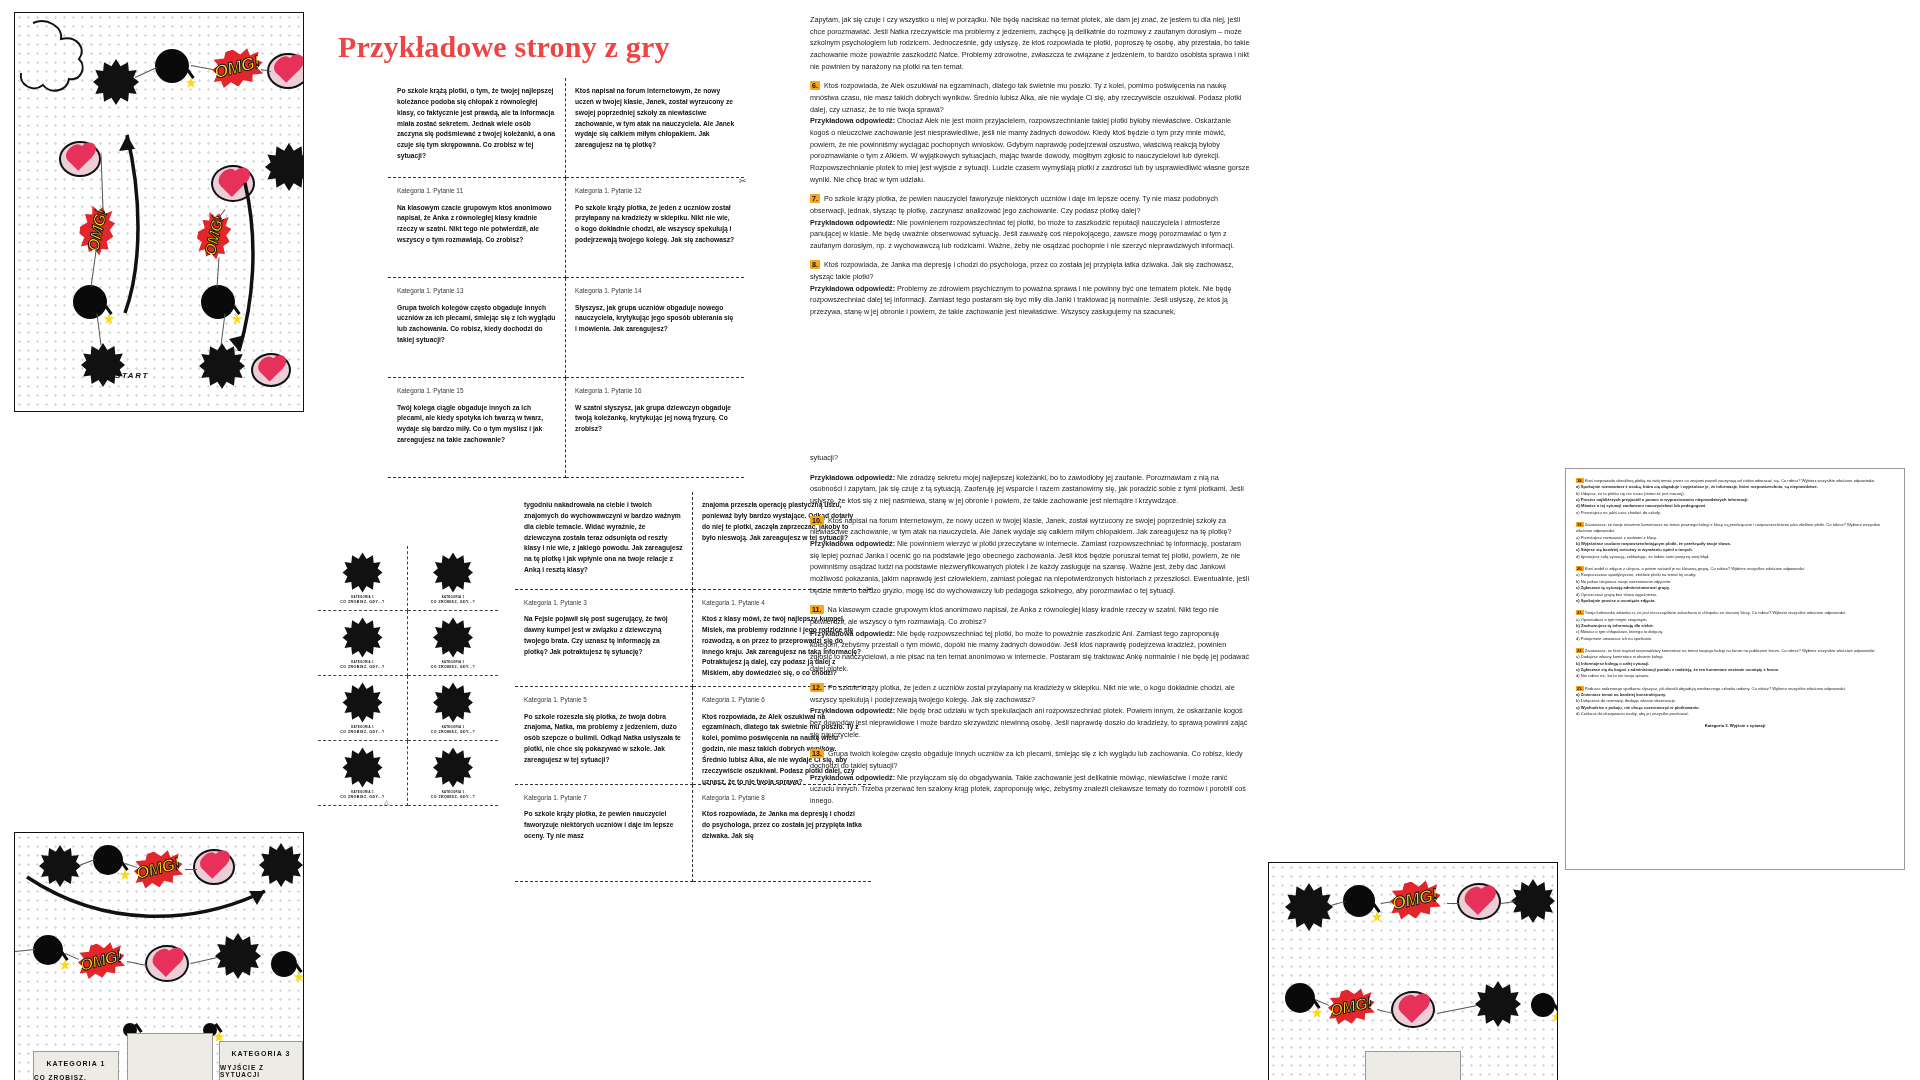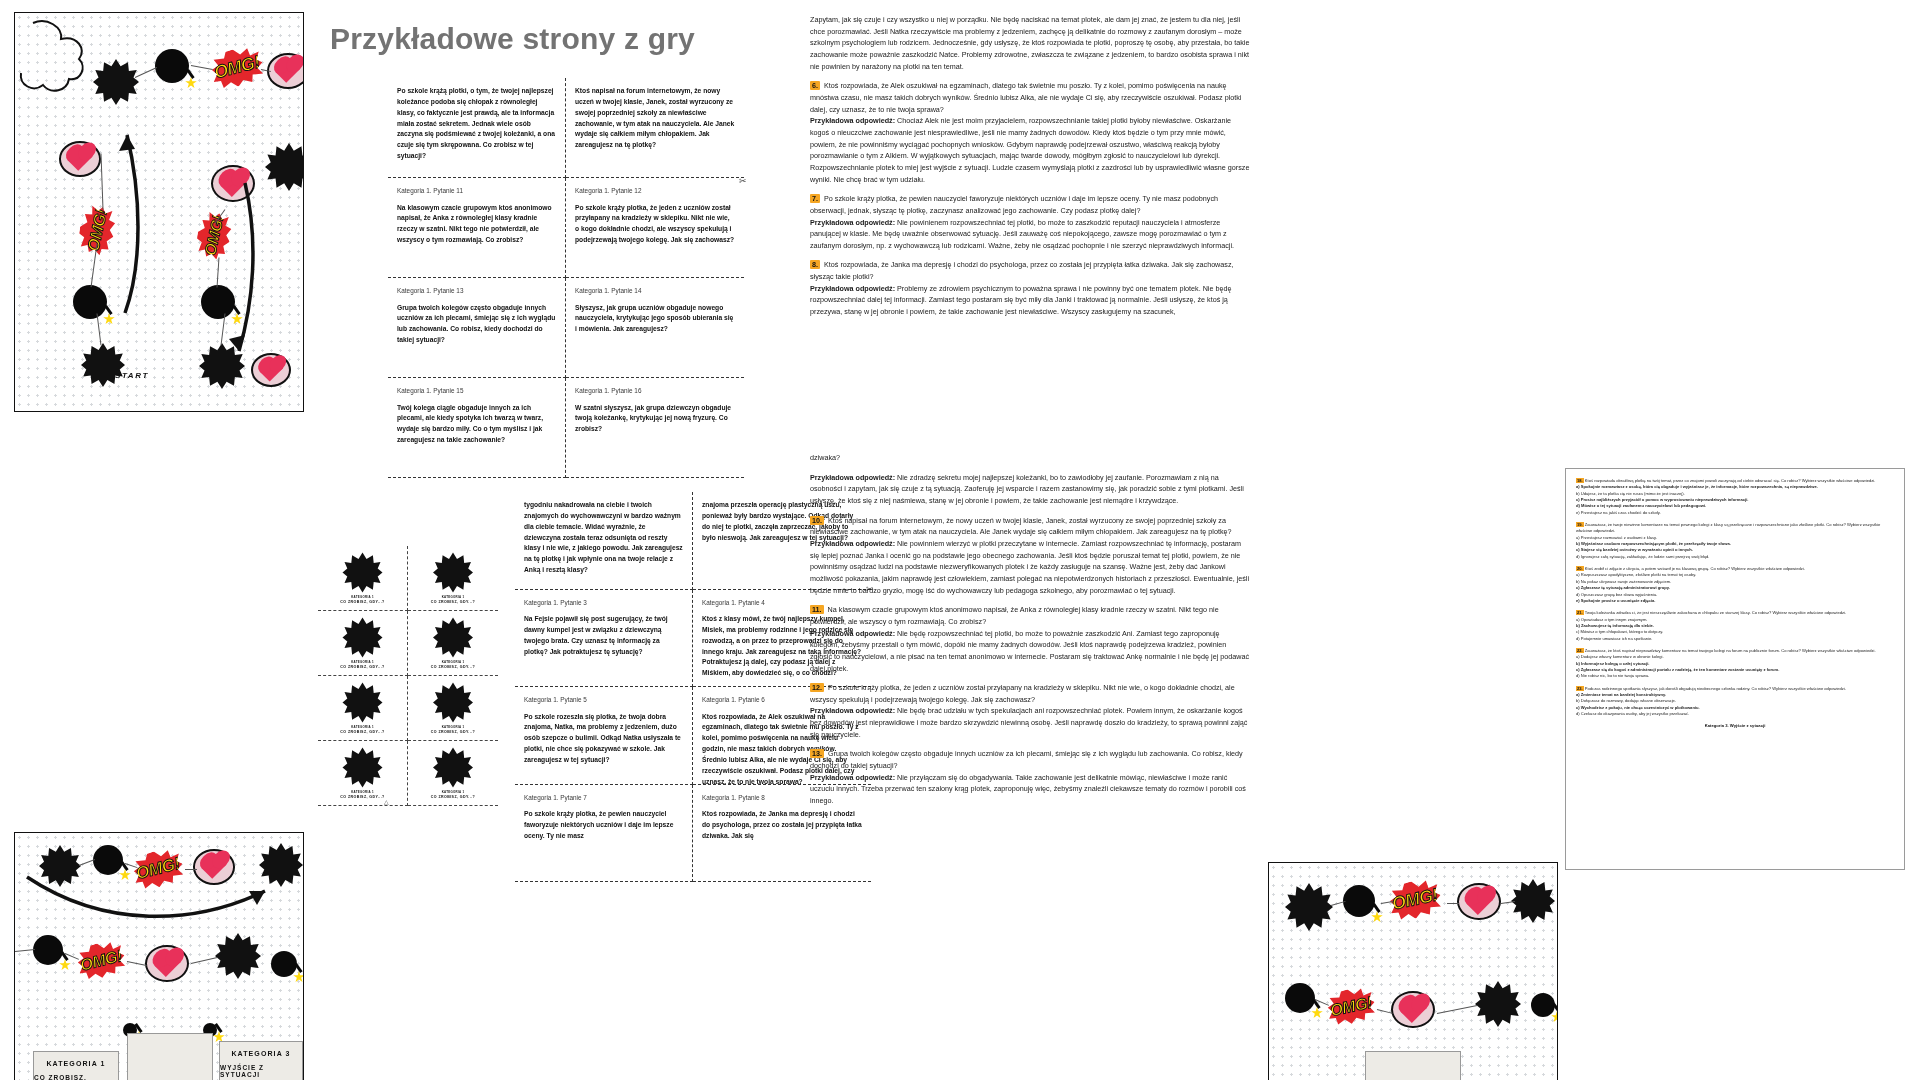--- a/index.html
+++ b/index.html
@@ -128,22 +128,22 @@
 
   
   .quizpanel{ position:absolute; border:1px solid #9a9a9a; background:#fff; padding:9px 10px; }
   .qitem{ font-size:4.1px; line-height:1.55; color:#1d1d1d; margin-bottom:6px; }
   .qitem .qnum{ background:#F5A623; color:#111; font-weight:700; padding:0 1px; }
   .qitem .opt{ display:block; }
   .qitem .opt.bold{ font-weight:700; }
   .quizfooter{ font-size:4.2px; font-weight:700; text-align:center; margin-top:6px; color:#111;}
 
   h1.title{
-    position:absolute; margin:0;
-    font-size:30px; font-weight:700; color:#737373; letter-spacing:.2px;
+    position:absolute; margin:8px;
+    font-size:30px; font-weight:700; color:#ef4444; letter-spacing:.2px;font-family:Liberation Serif, serif;
   }
   .cutmark{ position:absolute; font-size:9px; color:#444; }
 </style>
 </head>
 <body>
 
 <h1 class="title" style="left: 330px; top: 22px;">Przykładowe strony z gry</h1>
 
 <div class="page board" id="board1" style="left:14px; top:12px; width:290px; height:400px;">
   <div class="dots"></div>
@@ -440,21 +440,21 @@
 <div class="textcol" style="left:810px; top:14px; width:440px;">
   <div class="tpara">Zapytam, jak się czuje i czy wszystko u niej w porządku. Nie będę naciskać na temat plotek, ale dam jej znać, że jestem tu dla niej, jeśli chce porozmawiać. Jeśli Natka rzeczywiście ma problemy z jedzeniem, zachęcę ją delikatnie do rozmowy z zaufanym dorosłym – może szkolnym psychologiem lub rodzicem. Jednocześnie, gdy usłyszę, że ktoś rozpowiada te plotki, poproszę tę osobę, aby przestała, bo takie zachowanie może poważnie zaszkodzić Natce. Problemy zdrowotne, zwłaszcza te związane z jedzeniem, to bardzo osobista sprawa i nikt nie powinien by narażony na plotki na ten temat.</div>
   <div id="col-main-items">
       <div class="tpara"><span class="num">6.</span><span> Ktoś rozpowiada, że Alek oszukiwał na egzaminach, dlatego tak świetnie mu poszło. Ty z kolei, pomimo poświęcenia na naukę mnóstwa czasu, nie masz takich dobrych wyników. Średnio lubisz Alka, ale nie wydaje Ci się, aby rzeczywiście oszukiwał. Podasz plotki dalej, czy uznasz, że to nie twoja sprawa?</span><br><b>Przykładowa odpowiedź: </b><span>Chociaż Alek nie jest moim przyjacielem, rozpowszechnianie takiej plotki byłoby niewłaściwe. Oskarżanie kogoś o nieuczciwe zachowanie jest niesprawiedliwe, jeśli nie mamy żadnych dowodów. Kiedy ktoś będzie o tym przy mnie mówić, powiem, że nie powinniśmy wyciągać pochopnych wniosków. Gdybym naprawdę podejrzewał oszustwo, właściwą reakcją byłoby porozmawianie o tym z Alkiem. W wyjątkowych sytuacjach, mając twarde dowody, mógłbym zgłosić to nauczycielowi lub dyrekcji. Rozpowszechnianie plotek to miej jest wyjście z sytuacji. Ludzie czasem wymyślają plotki z zazdrości lub by usprawiedliwić własne gorsze wyniki. Nie chcę brać w tym udziału.</span></div>
       <div class="tpara"><span class="num">7.</span><span> Po szkole krąży plotka, że pewien nauczyciel faworyzuje niektórych uczniów i daje im lepsze oceny. Ty nie masz podobnych obserwacji, jednak, słysząc tę plotkę, zaczynasz analizować jego zachowanie. Czy podasz plotkę dalej?</span><br><b>Przykładowa odpowiedź: </b><span>Nie powinienem rozpowszechniać tej plotki, bo może to zaszkodzić reputacji nauczyciela i atmosferze panującej w klasie. Me będę uważnie obserwować sytuację. Jeśli zauważę coś niepokojącego, zawsze mogę porozmawiać o tym z zaufanym dorosłym, np. z wychowawczą lub rodzicami. Ważne, żeby nie osądzać pochopnie i nie szerzyć nieprawdziwych informacji.</span></div>
       <div class="tpara"><span class="num">8.</span><span> Ktoś rozpowiada, że Janka ma depresję i chodzi do psychologa, przez co została jej przypięta łatka dziwaka. Jak się zachowasz, słysząc takie plotki?</span><br><b>Przykładowa odpowiedź: </b><span>Problemy ze zdrowiem psychicznym to poważna sprawa i nie powinny być one tematem plotek. Nie będę rozpowszechniać dalej tej informacji. Zamiast tego postaram się być miły dla Janki i traktować ją normalnie. Jeśli usłyszę, że ktoś ją przezywa, stanę w jej obronie i powiem, że takie zachowanie jest niewłaściwe. Wszyscy zasługujemy na szacunek,</span></div>
     </div>
 </div>
 
 <div class="textcol" style="left:810px; top:452px; width:440px;">
-  <div class="tpara">dziwaka?</div>
+  <div class="tpara">sytuacji?</div>
   <div class="tpara">
     <b>Przykładowa odpowiedź:</b>
     <span>Nie zdradzę sekretu mojej najlepszej koleżanki, bo to zawiodłoby jej zaufanie. Porozmawiam z nią na osobności i zapytam, jak się czuje z tą sytuacją. Zaoferuję jej wsparcie i razem zastanowimy się, jak poradzić sobie z tymi plotkami. Jeśli usłyszę, że ktoś się z niej naśmiewa, stanę w jej obronie i powiem, że takie zachowanie jest niemądre i krzywdzące.</span>
   </div>
   <div id="col-second-items">
       <div class="tpara"><span class="num">10.</span><span> Ktoś napisał na forum internetowym, że nowy uczeń w twojej klasie, Janek, został wyrzucony ze swojej poprzedniej szkoły za niewłaściwe zachowanie, w tym atak na nauczyciela. Ale Janek wydaje się całkiem miłym chłopakiem. Jak zareagujesz na tę plotkę?</span><br><b>Przykładowa odpowiedź: </b><span>Nie powinniem wierzyć w plotki przeczytane w internecie. Zamiast rozpowszechniać tę informację, postaram się lepiej poznać Janka i ocenić go na podstawie jego obecnego zachowania. Jeśli ktoś będzie poruszał temat tej plotki, powiem, że nie powinniśmy osądzać ludzi na podstawie niezweryfikowanych plotek i że każdy zasługuje na szansę. Ważne jest, żeby dać Jankowi możliwość pokazania, jakim naprawdę jest człowiekiem, zamiast polegać na niepotwierdzonych historiach z przeszłości. Ewentualnie, jeśli będzie mnie to bardzo gryzło, mogę iść do wychowawczy lub pedagoga szkolnego, aby porozmawiać o tej sytuacji.</span></div>
       <div class="tpara"><span class="num">11.</span><span> Na klasowym czacie grupowym ktoś anonimowo napisał, że Anka z równoległej klasy kradnie rzeczy w szatni. Nikt tego nie potwierdził, ale wszyscy o tym rozmawiają. Co zrobisz?</span><br><b>Przykładowa odpowiedź: </b><span>Nie będę rozpowszechniać tej plotki, bo może to poważnie zaszkodzić Ani. Zamiast tego zaproponuję kolegom, żebyśmy przestali o tym mówić, dopóki nie mamy żadnych dowodów. Jeśli ktoś naprawdę podejrzewa kradzież, powinien zgłosić to nauczycielowi, a nie pisać na ten temat anonimowo w internecie. Postaram się traktować Ankę normalnie i nie będę jej podawać dalej plotek.</span></div>
       <div class="tpara"><span class="num">12.</span><span> Po szkole krąży plotka, że jeden z uczniów został przyłapany na kradzieży w sklepiku. Nikt nie wie, o kogo dokładnie chodzi, ale wszyscy spekulują i podejrzewają twojego kolegę. Jak się zachowasz?</span><br><b>Przykładowa odpowiedź: </b><span>Nie będę brać udziału w tych spekulacjach ani rozpowszechniać plotek. Powiem innym, że oskarżanie kogoś bez dowodów jest nieprawidłowe i może bardzo skrzywdzić niewinną osobę. Jeśli naprawdę doszło do kradzieży, to sprawą powinni zająć się nauczyciele.</span></div>
       <div class="tpara"><span class="num">13.</span><span> Grupa twoich kolegów często obgaduje innych uczniów za ich plecami, śmiejąc się z ich wyglądu lub zachowania. Co robisz, kiedy dochodzi do takiej sytuacji?</span><br><b>Przykładowa odpowiedź: </b><span>Nie przyłączam się do obgadywania. Takie zachowanie jest delikatnie mówiąc, niewłaściwe i może ranić uczuciu innych. Trzeba przerwać ten szalony krąg plotek, zaproponuję więc, żebyśmy znaleźli ciekawsze tematy do rozmów i porobili coś innego.</span></div>
     </div>

